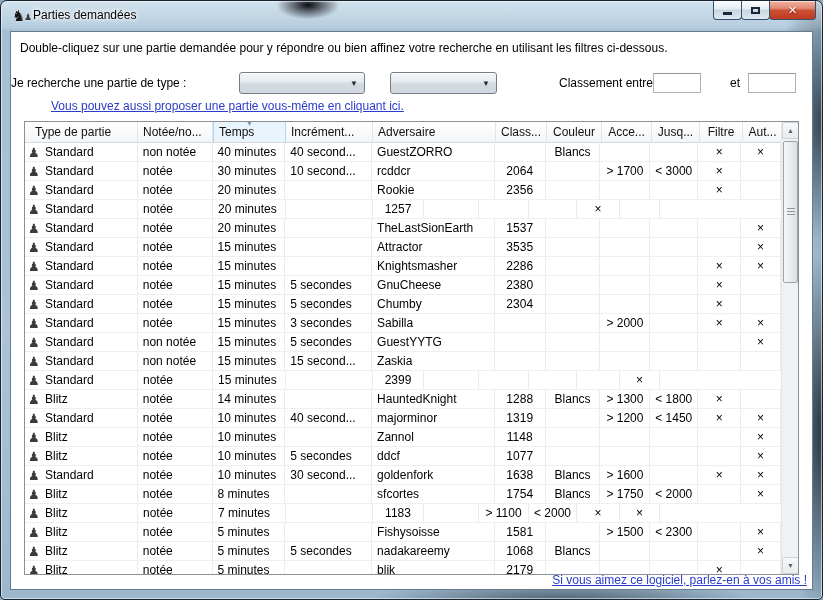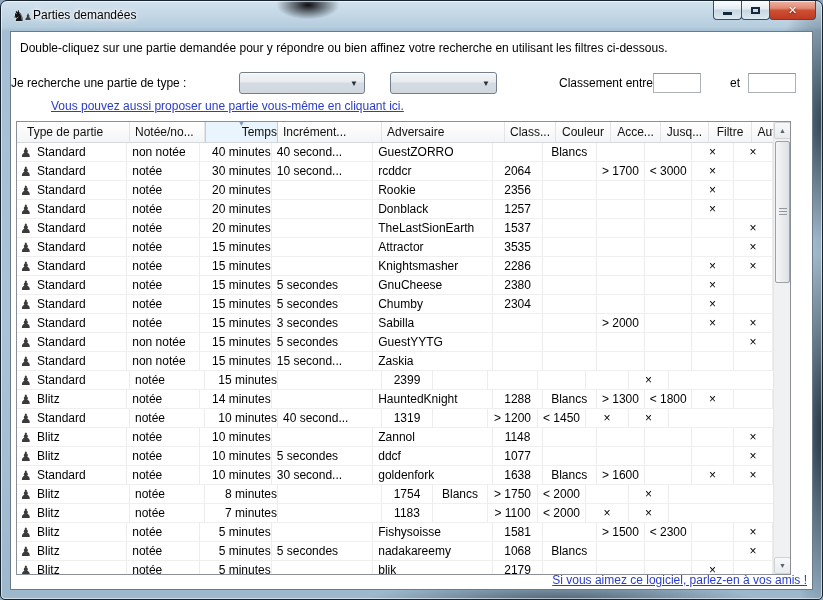--- a/index.html
+++ b/index.html
@@ -54,42 +54,42 @@
   .rating-label{position:absolute;left:548px;top:44px;}
   .rating-and{position:absolute;left:719px;top:44px;}
   .rating-input{position:absolute;top:41px;width:48px;height:20px;box-sizing:border-box;
     border:1px solid #aab1b7;border-top-color:#8e959b;background:#fff;font:inherit;padding:0 3px;}
   .rating-min{left:642px;}
   .rating-max{left:737px;}
   a.link{color:#2a3cc8;text-decoration:underline;cursor:pointer;white-space:nowrap;margin-left:24px;}
   .propose-link{position:absolute;left:16px;top:67px;}
   .footer-link{position:absolute;right:5px;bottom:2px;}
   
-  .table{position:absolute;left:5px;top:89px;width:775px;height:454px;box-sizing:border-box;
+  .table{position:absolute;left:13px;top:89px;width:775px;height:454px;box-sizing:border-box;
     border:1px solid #8b9097;background:#fff;overflow:hidden;}
   .thead{position:absolute;top:0;left:0;height:21px;display:flex;
     background:linear-gradient(#ffffff,#f3f4f6);}
   .hcell{position:relative;box-sizing:border-box;height:21px;line-height:20px;
     border-right:1px solid #e2e4e7;border-bottom:1px solid #d5d8dc;
     padding-left:5px;white-space:nowrap;overflow:hidden;color:#111;cursor:default;}
   .hcell.c0{padding-left:10px;}
   .hcell.center{padding-left:0;text-align:center;}
   .hcell.sorted{background:#e9f4fc;border-left:1px solid #abd5f0;border-right:1px solid #abd5f0;}
   .sort-arrow{position:absolute;top:-2px;left:50%;transform:translateX(-50%);
     font-size:7px;line-height:7px;color:#7d9cba;}
   .tbody{position:absolute;top:21px;left:0;width:756px;bottom:0;overflow:hidden;}
   .trow{display:flex;height:19px;box-sizing:border-box;border-bottom:1px solid #efefef;cursor:default;}
   .cell{box-sizing:border-box;height:18px;line-height:18px;border-right:1px solid #ececec;
     padding-left:5px;white-space:nowrap;overflow:hidden;}
   .cell.c0{padding-left:3px;display:flex;align-items:center;}
   .cell.center{padding-left:0;text-align:center;}
   .pawn{display:inline-block;width:17px;font-family:"DejaVu Sans",sans-serif;
     font-size:13px;line-height:17px;color:#3b3b3b;}
   
-  .c0{width:113px;}.c1{width:75px;}.c2{width:73px;text-align:right;}.c3{width:104px;}.c4{width:123px;}
+  .c0{width:113px;}.c1{width:75px;}.c2{width:73px;}.c3{width:87px;}.c4{width:123px;}
   .c5{width:51px;}.c6{width:55px;}.c7{width:50px;}.c8{width:48px;}.c9{width:43px;}.c10{width:40px;}
   
   .vscroll{position:absolute;top:0;right:0;width:17px;bottom:0;background:#f0f1f3;
     border-left:1px solid #e4e6e9;box-sizing:border-box;}
   .sb-btn{position:absolute;left:0;width:17px;height:17px;box-sizing:border-box;
     border:1px solid #ced3d8;border-radius:2px;
     background:linear-gradient(#f7f8f9,#e9ebed);
     display:flex;align-items:center;justify-content:center;
     font-size:7px;line-height:7px;color:#5a6470;}
   .sb-up{top:0;}
@@ -204,21 +204,20 @@
             <div class="cell c10 center"></div>
           </div>
           <div class="trow">
             <div class="cell c0">
               <span class="pawn">♟</span>
               <span>Standard</span>
             </div>
             <div class="cell c1">notée</div>
             <div class="cell c2">20 minutes</div>
             <div class="cell c3"></div>
-            <div class="cell c4">Donblack</div>
             <div class="cell c5 center">1257</div>
             <div class="cell c6 center"></div>
             <div class="cell c7 center"></div>
             <div class="cell c8 center"></div>
             <div class="cell c9 center">×</div>
             <div class="cell c10 center"></div>
           </div>
           <div class="trow">
             <div class="cell c0">
               <span class="pawn">♟</span>
@@ -379,20 +378,21 @@
             <div class="cell c10 center"></div>
           </div>
           <div class="trow">
             <div class="cell c0">
               <span class="pawn">♟</span>
               <span>Standard</span>
             </div>
             <div class="cell c1">notée</div>
             <div class="cell c2">10 minutes</div>
             <div class="cell c3">40 second...</div>
+            <div class="cell c4">majorminor</div>
             <div class="cell c5 center">1319</div>
             <div class="cell c6 center"></div>
             <div class="cell c7 center">&gt; 1200</div>
             <div class="cell c8 center">&lt; 1450</div>
             <div class="cell c9 center">×</div>
             <div class="cell c10 center">×</div>
           </div>
           <div class="trow">
             <div class="cell c0">
               <span class="pawn">♟</span>
@@ -442,20 +442,21 @@
             <div class="cell c10 center">×</div>
           </div>
           <div class="trow">
             <div class="cell c0">
               <span class="pawn">♟</span>
               <span>Blitz</span>
             </div>
             <div class="cell c1">notée</div>
             <div class="cell c2">8 minutes</div>
             <div class="cell c3"></div>
+            <div class="cell c4">sfcortes</div>
             <div class="cell c5 center">1754</div>
             <div class="cell c6 center">Blancs</div>
             <div class="cell c7 center">&gt; 1750</div>
             <div class="cell c8 center">&lt; 2000</div>
             <div class="cell c9 center"></div>
             <div class="cell c10 center">×</div>
           </div>
           <div class="trow">
             <div class="cell c0">
               <span class="pawn">♟</span>

